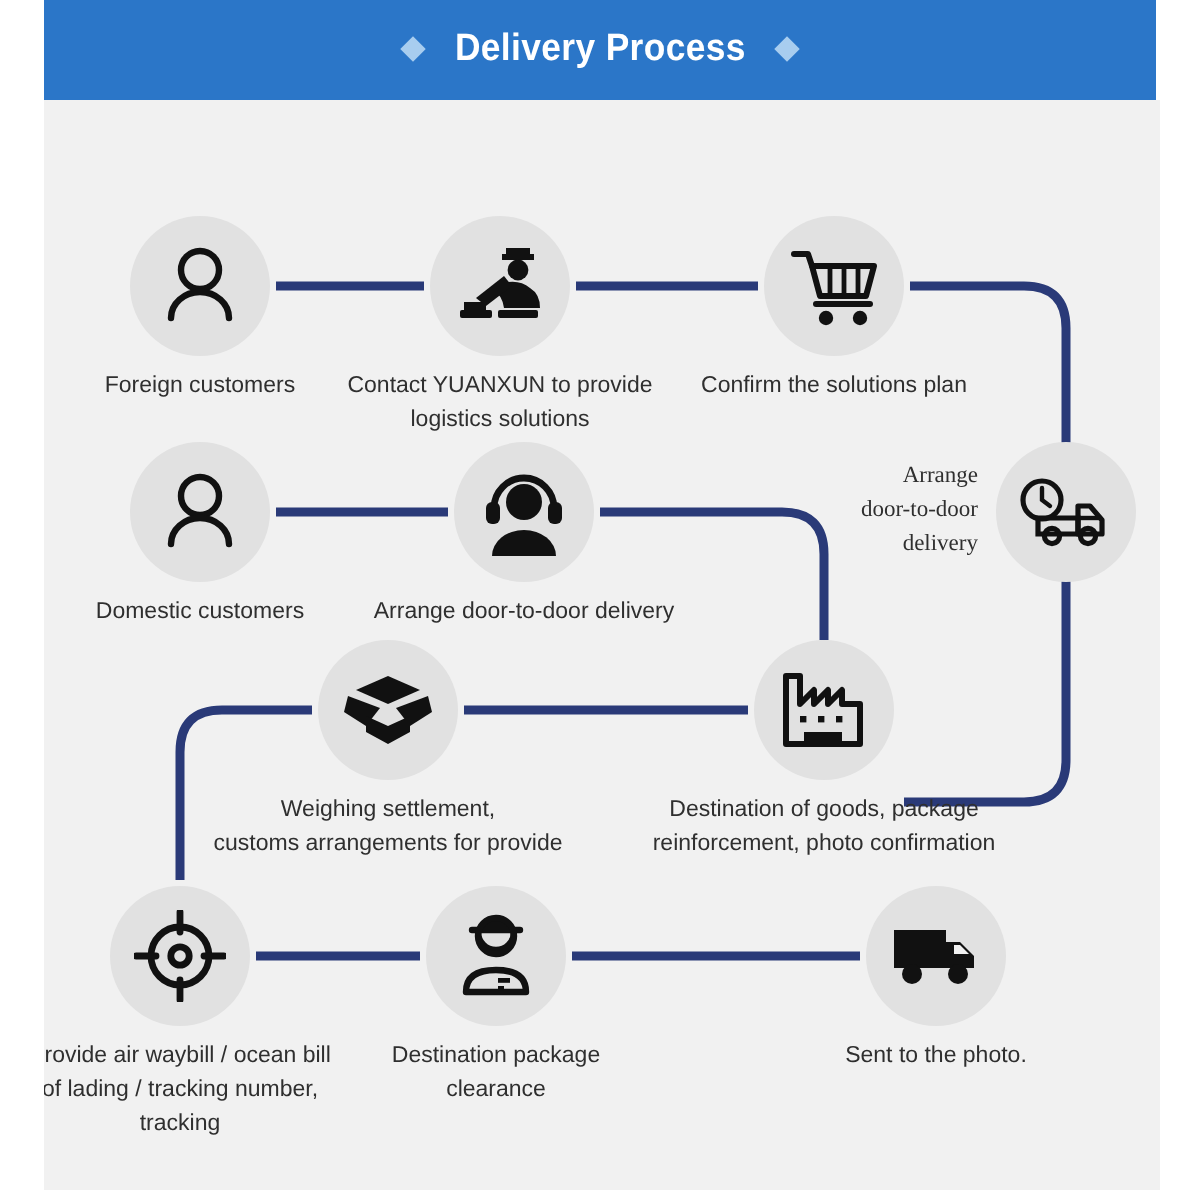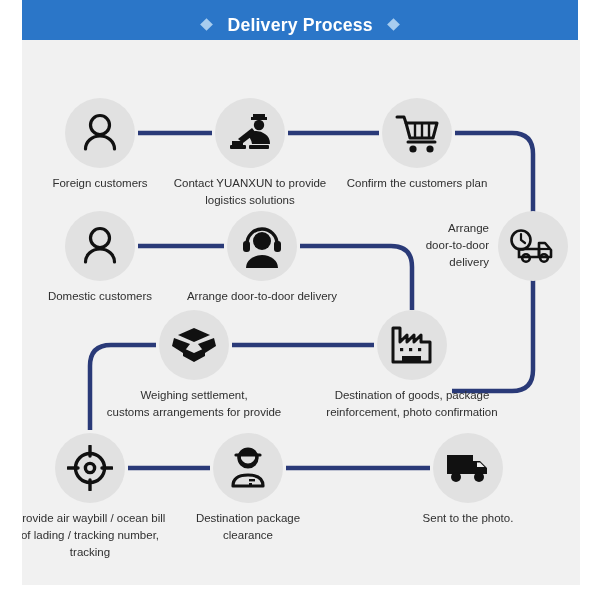--- a/index.html
+++ b/index.html
@@ -60,21 +60,21 @@
     font-weight: bold;
     letter-spacing: 0.2px;
     white-space: nowrap;
     transform: scaleX(0.93);
   }
 
   
   #canvas {
     position: absolute;
     left: 22px;
-    top: 40px;
+    top: 50px;
     width: 558px;
     height: 545px;
     background: #f1f1f1;
     overflow: hidden;
   }
   
   #connectors {
     position: absolute;
     left: 0;
     top: 0;
@@ -113,20 +113,21 @@
     color: #2f2f2f;
     white-space: pre-line;
   }
   .caption.side {
     top: -26px;
     left: auto;
     right: 44px;
     transform: none;
     width: 110px;
     text-align: right;
+    font-family: Liberation Serif, serif;
   }
 </style>
 </head>
 <body>
 
 <div id="page">
 
   <div id="header-banner">
     <div id="header-title-wrap">
       <span class="diamond"></span>
@@ -203,21 +204,21 @@
             <path d="M12 11 h31 l-4 15 h-23 z" fill="none" stroke="#111" stroke-width="3" stroke-linejoin="round"></path>
             <line x1="21" y1="12" x2="21" y2="25" stroke="#111" stroke-width="2.4"></line>
             <line x1="28" y1="12" x2="28" y2="25" stroke="#111" stroke-width="2.4"></line>
             <line x1="35" y1="12" x2="35" y2="25" stroke="#111" stroke-width="2.4"></line>
             <line x1="14" y1="30" x2="41" y2="30" stroke="#111" stroke-width="3" stroke-linecap="round"></line>
             <circle cx="19" cy="37" r="3.6" fill="#111"></circle>
             <circle cx="36" cy="37" r="3.6" fill="#111"></circle>
           </svg>
         </span>
       </div>
-      <div class="caption">Confirm the customers plan</div>
+      <div class="caption">Confirm the solutions plan</div>
     </div>
 
     <div class="node" style="left:78px; top:206px;">
       <div class="bubble">
         <span>
           <svg width="44" height="44" viewBox="0 0 44 44">
             <circle cx="22" cy="14" r="9.5" fill="none" stroke="#111" stroke-width="3.2"></circle>
             <path d="M7.5 38 a14.5 13 0 0 1 29 0" fill="none" stroke="#111" stroke-width="3.2" stroke-linecap="round"></path>
           </svg>
         </span>

